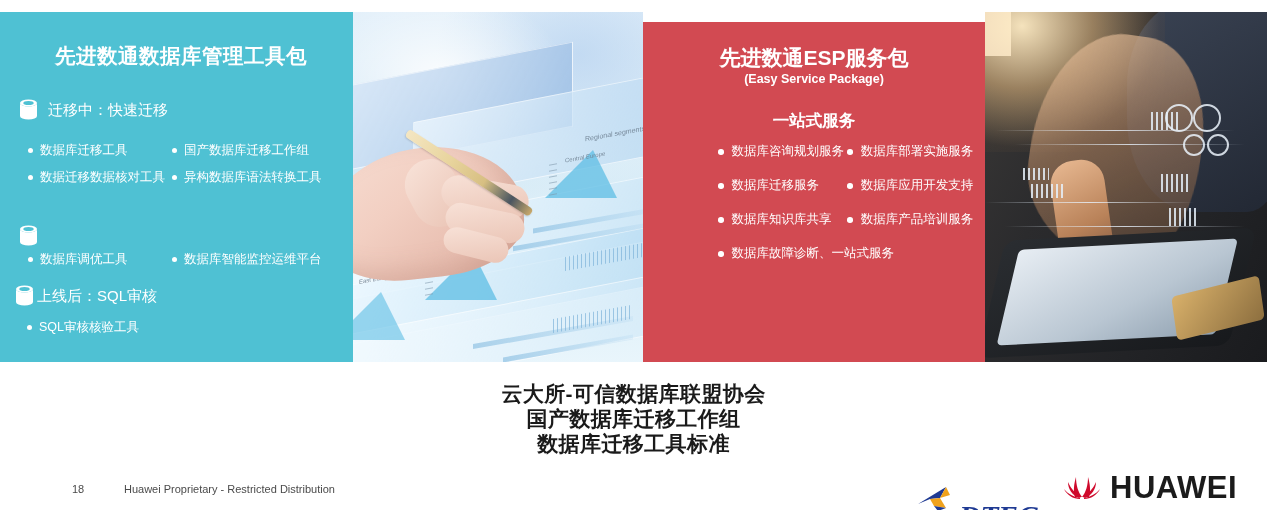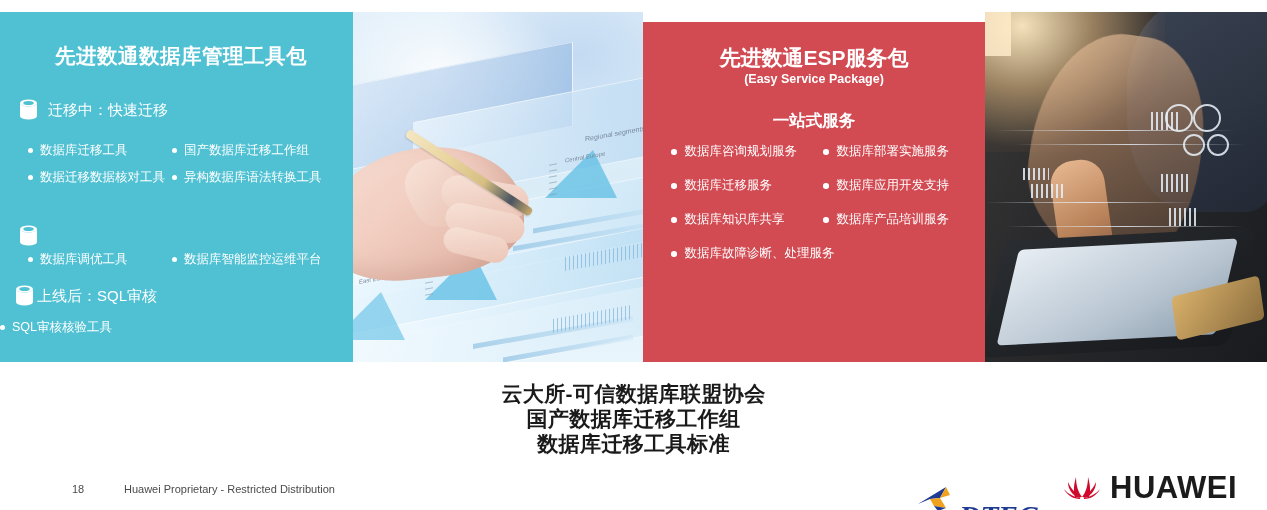--- a/index.html
+++ b/index.html
@@ -89,21 +89,21 @@
     width: 5px;
     height: 5px;
     border-radius: 50%;
     background: #ffffff;
     margin-top: 5px;
     flex: 0 0 auto;
   }
   .col-a { width: 172px; padding-left: 28px; }
   .col-b { width: 181px; padding-left: 0px; }
 
-  .tg3 .col-a { padding-left: 0; }
+  .tg3 .col-a { padding-left: 27px; }
 
   
   .photo-center {
     position: absolute;
     left: 353px;
     top: 12px;
     width: 290px;
     height: 350px;
     overflow: hidden;
     background: linear-gradient(160deg, #e9f2fb 0%, #d2e5f5 25%, #eaf4fb 55%, #cfe6f3 100%);
@@ -270,21 +270,21 @@
     align-items: flex-start;
     gap: 8px;
     font-size: 12.5px;
     line-height: 14px;
     white-space: nowrap;
   }
   .red-item .dot {
     width: 5.5px; height: 5.5px; border-radius: 50%;
     background: #ffffff; margin-top: 5px; flex: 0 0 auto;
   }
-  .rc-a { width: 180px; padding-left: 28px; }
+  .rc-a { width: 180px; padding-left: 28px; margin-left: 47px; }
   .rc-b { width: 162px; padding-left: 0px; }
 
   
   .photo-right {
     position: absolute;
     left: 985px;
     top: 12px;
     width: 282px;
     height: 350px;
     overflow: hidden;
@@ -606,21 +606,21 @@
           <span>数据库知识库共享</span>
         </div>
         <div class="red-item rc-b">
           <span class="dot"></span>
           <span>数据库产品培训服务</span>
         </div>
       </div>
       <div class="red-row">
         <div class="red-item rc-a">
           <span class="dot"></span>
-          <span>数据库故障诊断、处理服务</span>
+          <span>数据库故障诊断、一站式服务</span>
         </div>
       </div>
     </div>
   </div>
 
   <div class="photo-right">
     <div class="pr-panel-left"></div>
     <div class="pr-sleeve"></div>
     <div class="pr-glow"></div>
     <div class="pr-arm"></div>

